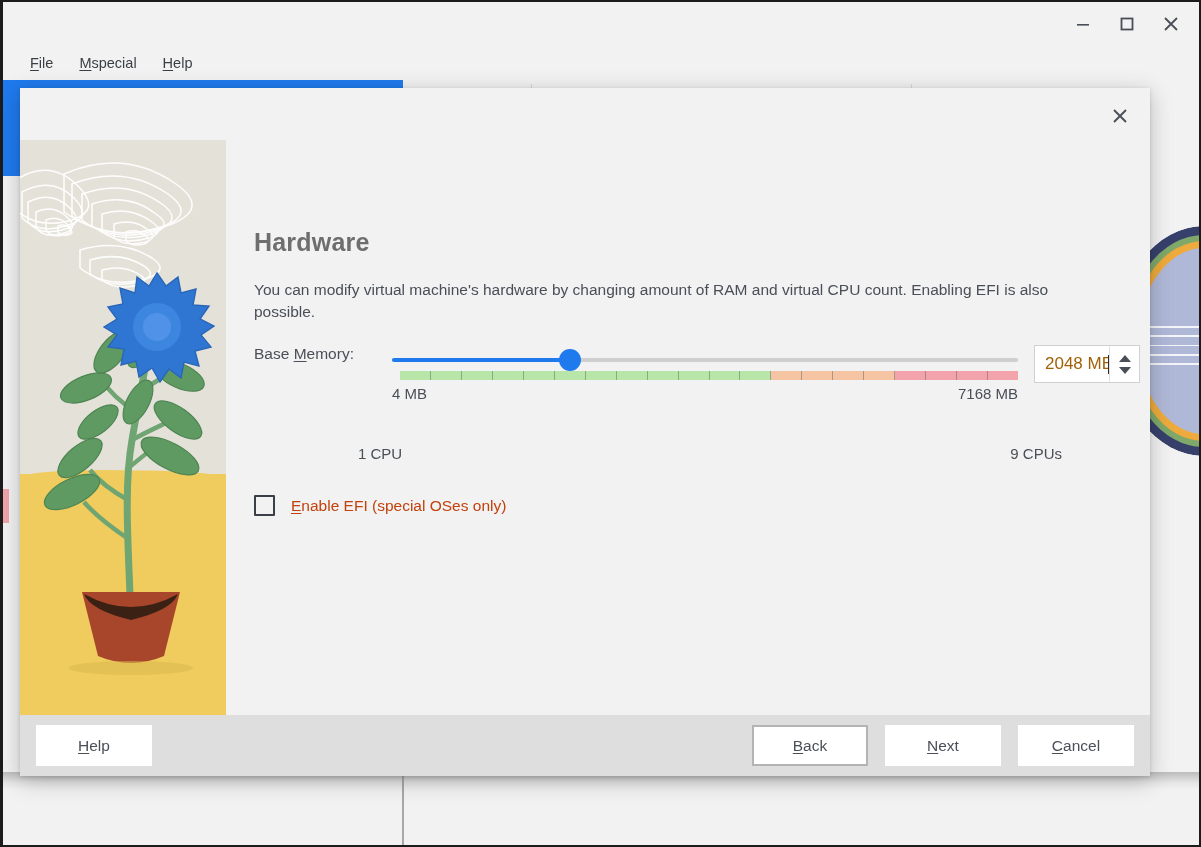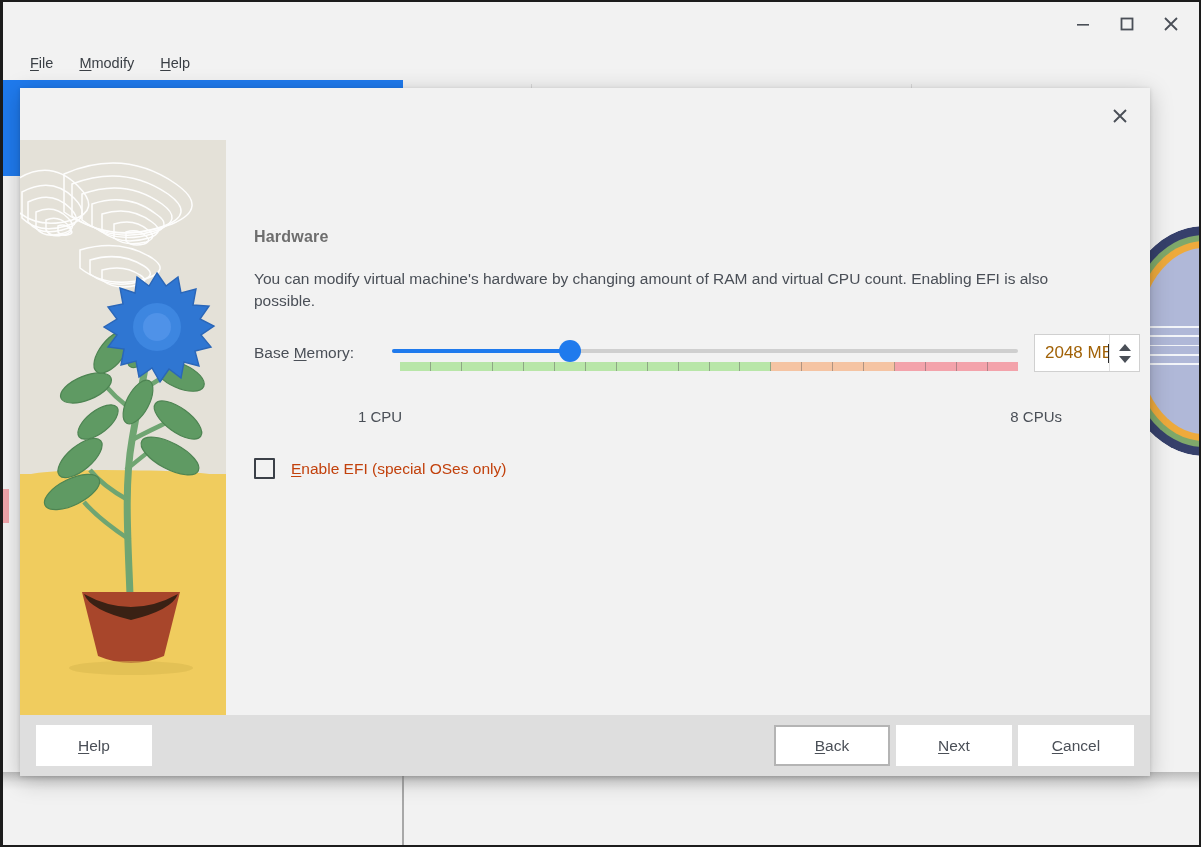--- a/index.html
+++ b/index.html
@@ -161,38 +161,38 @@
   
   .pane {
     position: absolute;
     left: 206px; top: 52px;
     right: 0; height: 575px;
     background: #f2f2f2;
     padding: 88px 0 0 28px;
   }
 
   .page-title {
-    font-size: 16px;
+    font-size: 25px;
     font-weight: bold;
     color: #6e6e6e;
     letter-spacing: .2px;
   }
   .page-desc {
     margin-top: 22px;
     font-size: 15.5px;
     color: #4a4f57;
     line-height: 1.42;
     max-width: 800px;
   }
 
   
   .row {
     position: relative;
     display: flex;
-    align-items: center;
+    align-items: flex-start;
     margin-top: 22px;
     padding-right: 10px;
   }
   .row-label {
     font-size: 15.5px;
     color: #4a4f57;
     width: 138px;
     flex: none;
   }
   .row-label u { text-decoration: underline; text-underline-offset: 2px; }
@@ -323,21 +323,21 @@
     min-width: 116px;
     background: #ffffff;
     border: 1px solid #ffffff;
     display: flex; align-items: center; justify-content: center;
     font-size: 15.5px;
     color: #4a4f57;
   }
   .btn u { text-decoration: underline; text-underline-offset: 2px; }
   .btn.focused { border: 2px solid #b4b4b4; }
   .footer .spacer { flex: 1; }
-  .footer .right-group { display: flex; gap: 6px; }
+  .footer .right-group { display: flex; gap: 17px; }
 </style>
 </head>
 <body>
 
 <div id="root">
 
   <div class="app-window">
 
     <div class="titlebar">
       <div class="win-controls">
@@ -354,21 +354,21 @@
         <div class="win-btn">
           <svg width="20" height="20" viewBox="0 0 20 20">
             <path d="M4 4 L16 16 M16 4 L4 16" stroke="#4a4f57" stroke-width="1.8" fill="none"></path>
           </svg>
         </div>
       </div>
     </div>
 
     <div class="menubar">
       <div class="menu-item"><u>F</u><span>ile</span></div>
-      <div class="menu-item"><u>M</u><span>modify</span></div>
+      <div class="menu-item"><u>M</u><span>special</span></div>
       <div class="menu-item"><u>H</u><span>elp</span></div>
     </div>
 
     <div class="bg-bluerow"></div>
 
     <div class="bg-toolbar">
       <div class="tb-sep" style="left:128px;"></div>
       <div class="tb-sep" style="left:508px;"></div>
 
       <svg class="tbi" style="left:40px;" width="56" height="44" viewBox="0 0 56 44">
@@ -519,24 +519,28 @@
         </div>
         <div class="spinbox" style="width:106px;">
           <div class="spin-value">2048 MB</div>
           <div class="spin-caret"></div>
           <div class="spin-btns">
             <div class="spin-up"></div>
             <div class="spin-dn"></div>
           </div>
         </div>
       </div>
+      <div class="scale" style="margin-left:138px; margin-right:132px;">
+        <div class="scale-min">4 MB</div>
+        <div class="scale-max">7168 MB</div>
+      </div>
 
       <div class="scale" style="margin-left:104px; margin-right:88px;margin-top:36px;">
         <div class="scale-min">1 CPU</div>
-        <div class="scale-max">8 CPUs</div>
+        <div class="scale-max">9 CPUs</div>
       </div>
 
       <div class="chk-row">
         <div class="chk-box"></div>
         <div class="chk-label"><u>E</u>nable EFI (special OSes only)</div>
       </div>
     </div>
 
     <div class="footer">
       <div class="btn">

